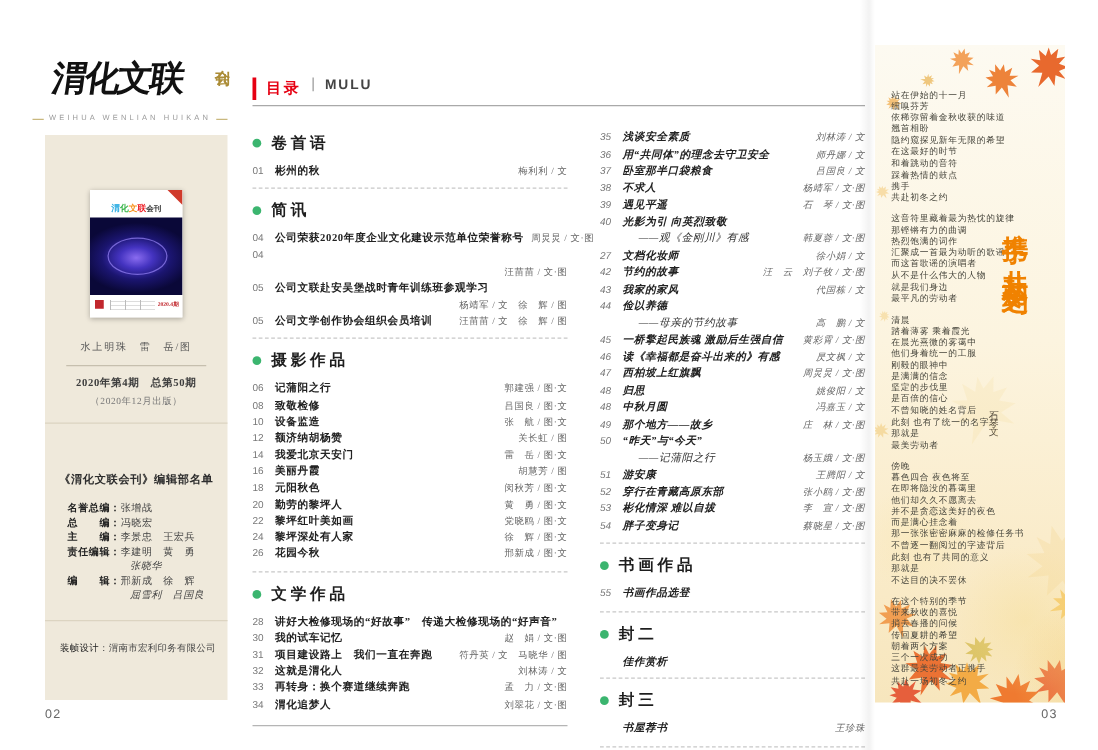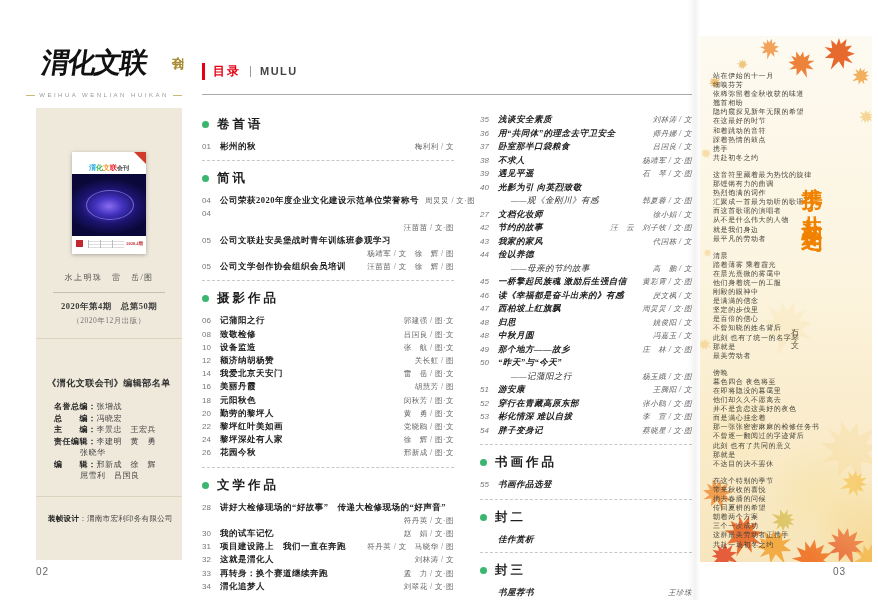--- a/index.html
+++ b/index.html
@@ -30,29 +30,29 @@
   .issue-tag{position:absolute;right:3px;top:5px;font-size:4.5px;color:#c1272d;font-weight:bold;}
   .caption{margin-top:18px;text-align:center;font-size:8px;color:#555;letter-spacing:1.5px;}
   hr{border:0;}
   hr.thin{width:112px;border-top:1px solid #c6bfae;margin:9px auto 8px;}
   .issue1{text-align:center;font-size:8.5px;font-weight:bold;color:#3d3d3d;letter-spacing:.5px;}
   .issue2{text-align:center;font-size:7.5px;color:#777;margin-top:3px;letter-spacing:.5px;}
   hr.wide{width:100%;border-top:1px solid #dcd4c1;margin:12px 0 0;}
   .ed-heading{margin:38px 0 11px;text-align:center;font-size:9px;font-weight:bold;color:#2e2e2e;letter-spacing:.5px;}
   .ed-row{font-size:8px;color:#444;line-height:11.5px;padding-left:18px;letter-spacing:.5px;}
   .ed-row .ed-label{font-weight:bold;color:#222;}
-  .ed-row.cont{padding-left:44px;}
+  .ed-row.cont{padding-left:68px;font-style:italic;}
   hr.low{position:absolute;left:0;top:380px;width:100%;border-top:1px solid #dcd4c1;}
   .design{position:absolute;left:12px;top:406px;width:130px;font-size:7.5px;color:#444;letter-spacing:.3px;}
-  .design .d-label{font-weight:bold;color:#222;}
+  .design .d-label{font-weight:normal;color:#222;}
   .pagenum{position:absolute;left:36px;top:566px;font-size:10px;color:#666;letter-spacing:1px;font-family:"Liberation Sans",sans-serif;}
 
   
   .center{position:absolute;left:202px;top:62px;width:490px;}
-  .mulu-header{display:flex;align-items:center;height:18px;border-bottom:1px solid #a9a9a9;padding-bottom:14px;}
+  .mulu-header{display:flex;height:18px;border-bottom:1px solid #a9a9a9;padding-bottom:4px;}
   .mulu-cn{font-size:12px;font-weight:bold;color:var(--accent-red,#e60012);border-left:3px solid var(--accent-red,#e60012);padding-left:8px;letter-spacing:2px;}
   .vline{width:1px;height:11px;background:#999;margin:0 9px;}
   .mulu-en{font-size:11px;font-weight:bold;color:#444;letter-spacing:1.5px;font-family:"Liberation Sans",sans-serif;}
   .cols{display:flex;gap:26px;margin-top:18px;}
   .col{width:252px;flex:none;}
   .col.right{flex:1;width:auto;}
   .sec-head{display:flex;align-items:center;gap:8px;margin:3px 0 7px;}
   .dot{width:7px;height:7px;border-radius:50%;background:var(--bullet-green,#3bb56f);flex:none;}
   .sec-title{font-size:12.5px;font-weight:bold;color:#1e1e1e;letter-spacing:3px;}
   .trow{display:flex;align-items:baseline;line-height:13.2px;}
@@ -61,21 +61,21 @@
   .trow .ttl{font-size:8.5px;font-weight:bold;color:#222;letter-spacing:.5px;white-space:nowrap;}
   .trow.indent .ttl{font-weight:normal;color:#333;padding-left:13px;}
   .trow .spacer{flex:1;}
   .trow .au{font-size:7.5px;color:#666;white-space:nowrap;letter-spacing:.5px;padding-left:6px;}
   hr.sep{border-top:1px dashed #c8c8c8;margin:7px 0 9px;}
   hr.sep.solid{border-top:1px solid #b5b5b5;margin-top:10px;}
 
   
   .gutter{position:absolute;left:688px;top:0;width:12px;height:600px;
           background:linear-gradient(90deg,rgba(0,0,0,0),rgba(0,0,0,.05) 60%,rgba(0,0,0,0));}
-  .rpage{position:absolute;left:700px;top:36px;width:172px;height:526px;overflow:hidden;
+  .rpage{position:absolute;left:700px;top:36px;width:152px;height:526px;overflow:hidden;
          background:linear-gradient(180deg,#fdfaf1 0%,#fcf4df 45%,#faeccb 75%,#f7e6bd 100%);}
   .soft{position:absolute;border-radius:50%;}
   .leaf{position:absolute;}
   .poem{position:absolute;left:13px;top:36px;z-index:3;}
   .stanza{margin-bottom:8px;}
   .pline{font-size:7px;line-height:9.1px;color:#46453c;letter-spacing:.6px;white-space:nowrap;}
   .vtitle{position:absolute;left:101px;top:134px;writing-mode:vertical-rl;z-index:4;
           font-weight:900;color:var(--title-orange,#f08200);font-size:21px;letter-spacing:3px;line-height:1.05;}
   .vtitle span{display:inline-block;}
   .vtitle .t2{margin-top:15px;}
@@ -270,26 +270,20 @@
             <span class="dot"></span>
             <span class="sec-title">文学作品</span>
           </div>
           <div class="trow">
             <span class="no">28</span>
             <span class="ttl">讲好大检修现场的“好故事”　传递大检修现场的“好声音”</span>
             <span class="spacer"></span>
             <span class="au"></span>
           </div>
           <div class="trow">
-            <span class="no"></span>
-            <span class="ttl"></span>
-            <span class="spacer"></span>
-            <span class="au">符丹英 / 文·图</span>
-          </div>
-          <div class="trow">
             <span class="no">30</span>
             <span class="ttl">我的试车记忆</span>
             <span class="spacer"></span>
             <span class="au">赵　娟 / 文·图</span>
           </div>
           <div class="trow">
             <span class="no">31</span>
             <span class="ttl">项目建设路上　我们一直在奔跑</span>
             <span class="spacer"></span>
             <span class="au">符丹英 / 文　马晓华 / 图</span>

